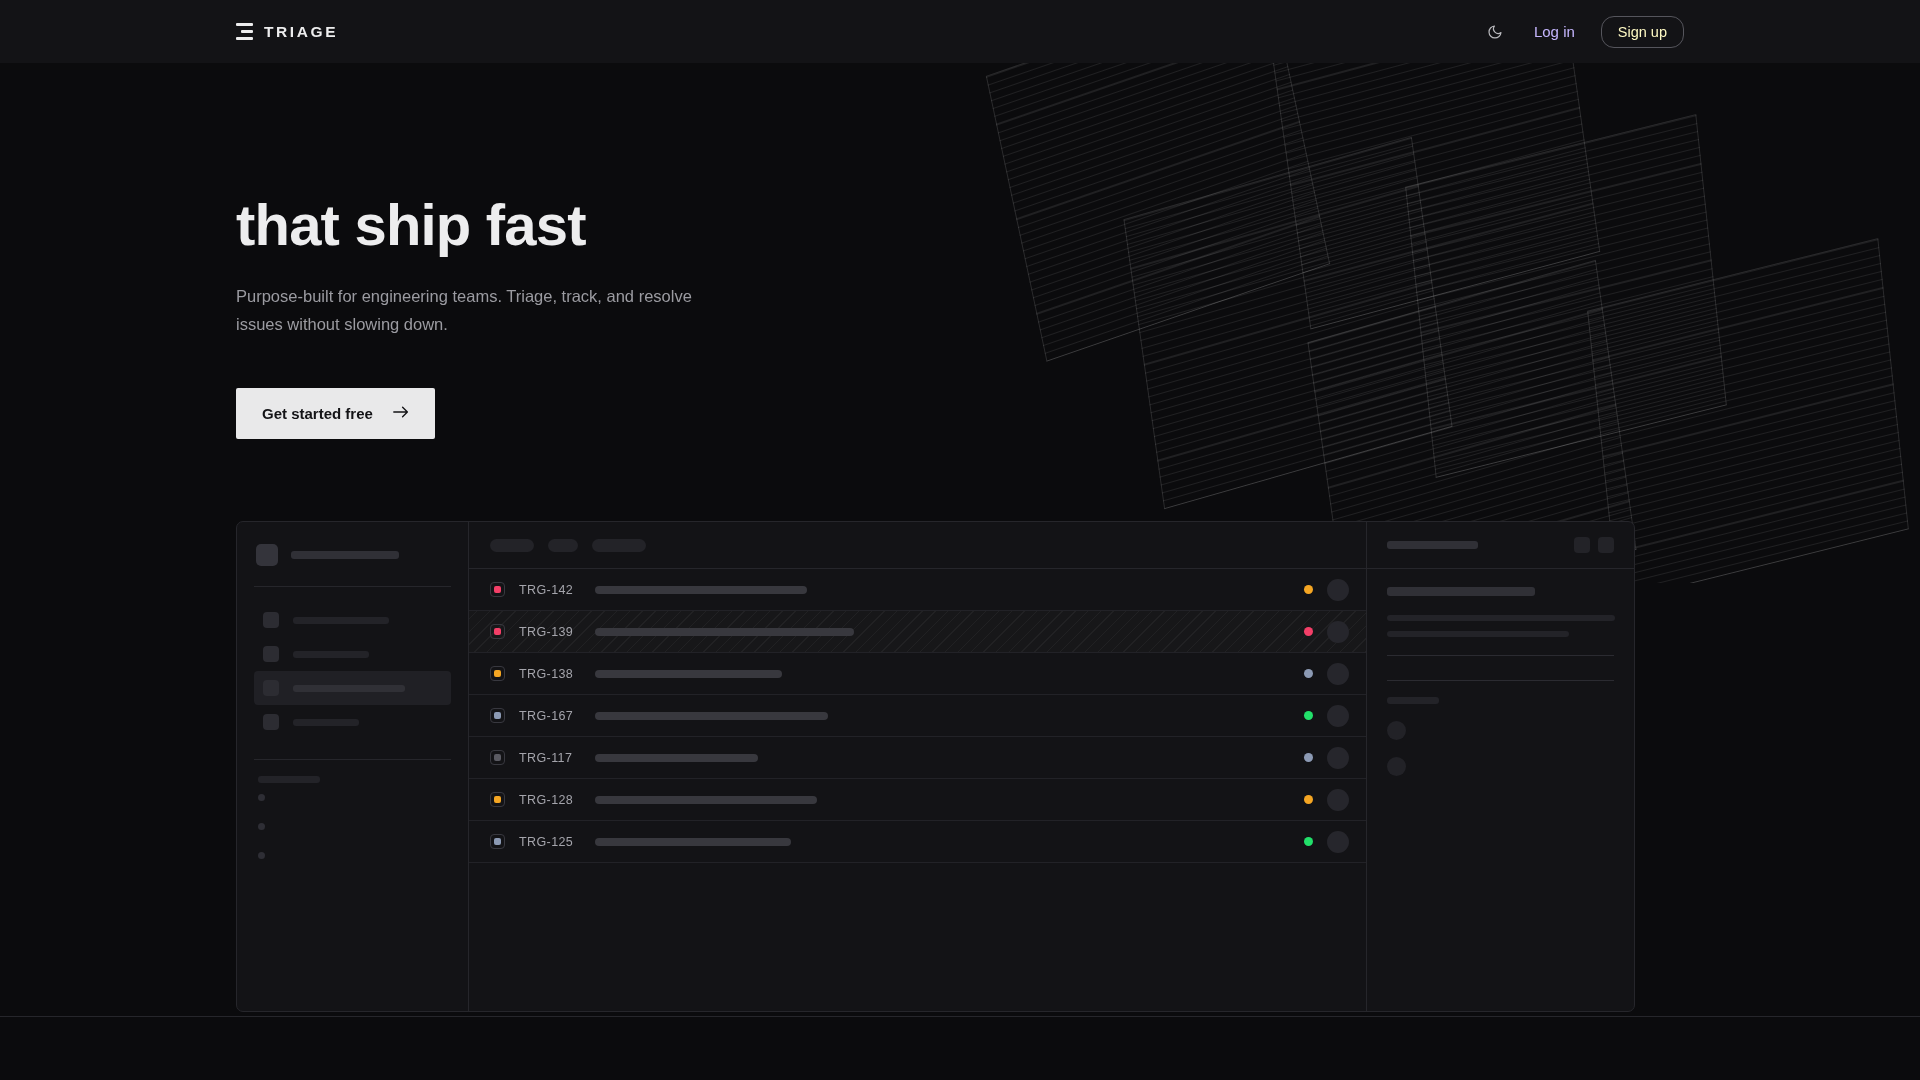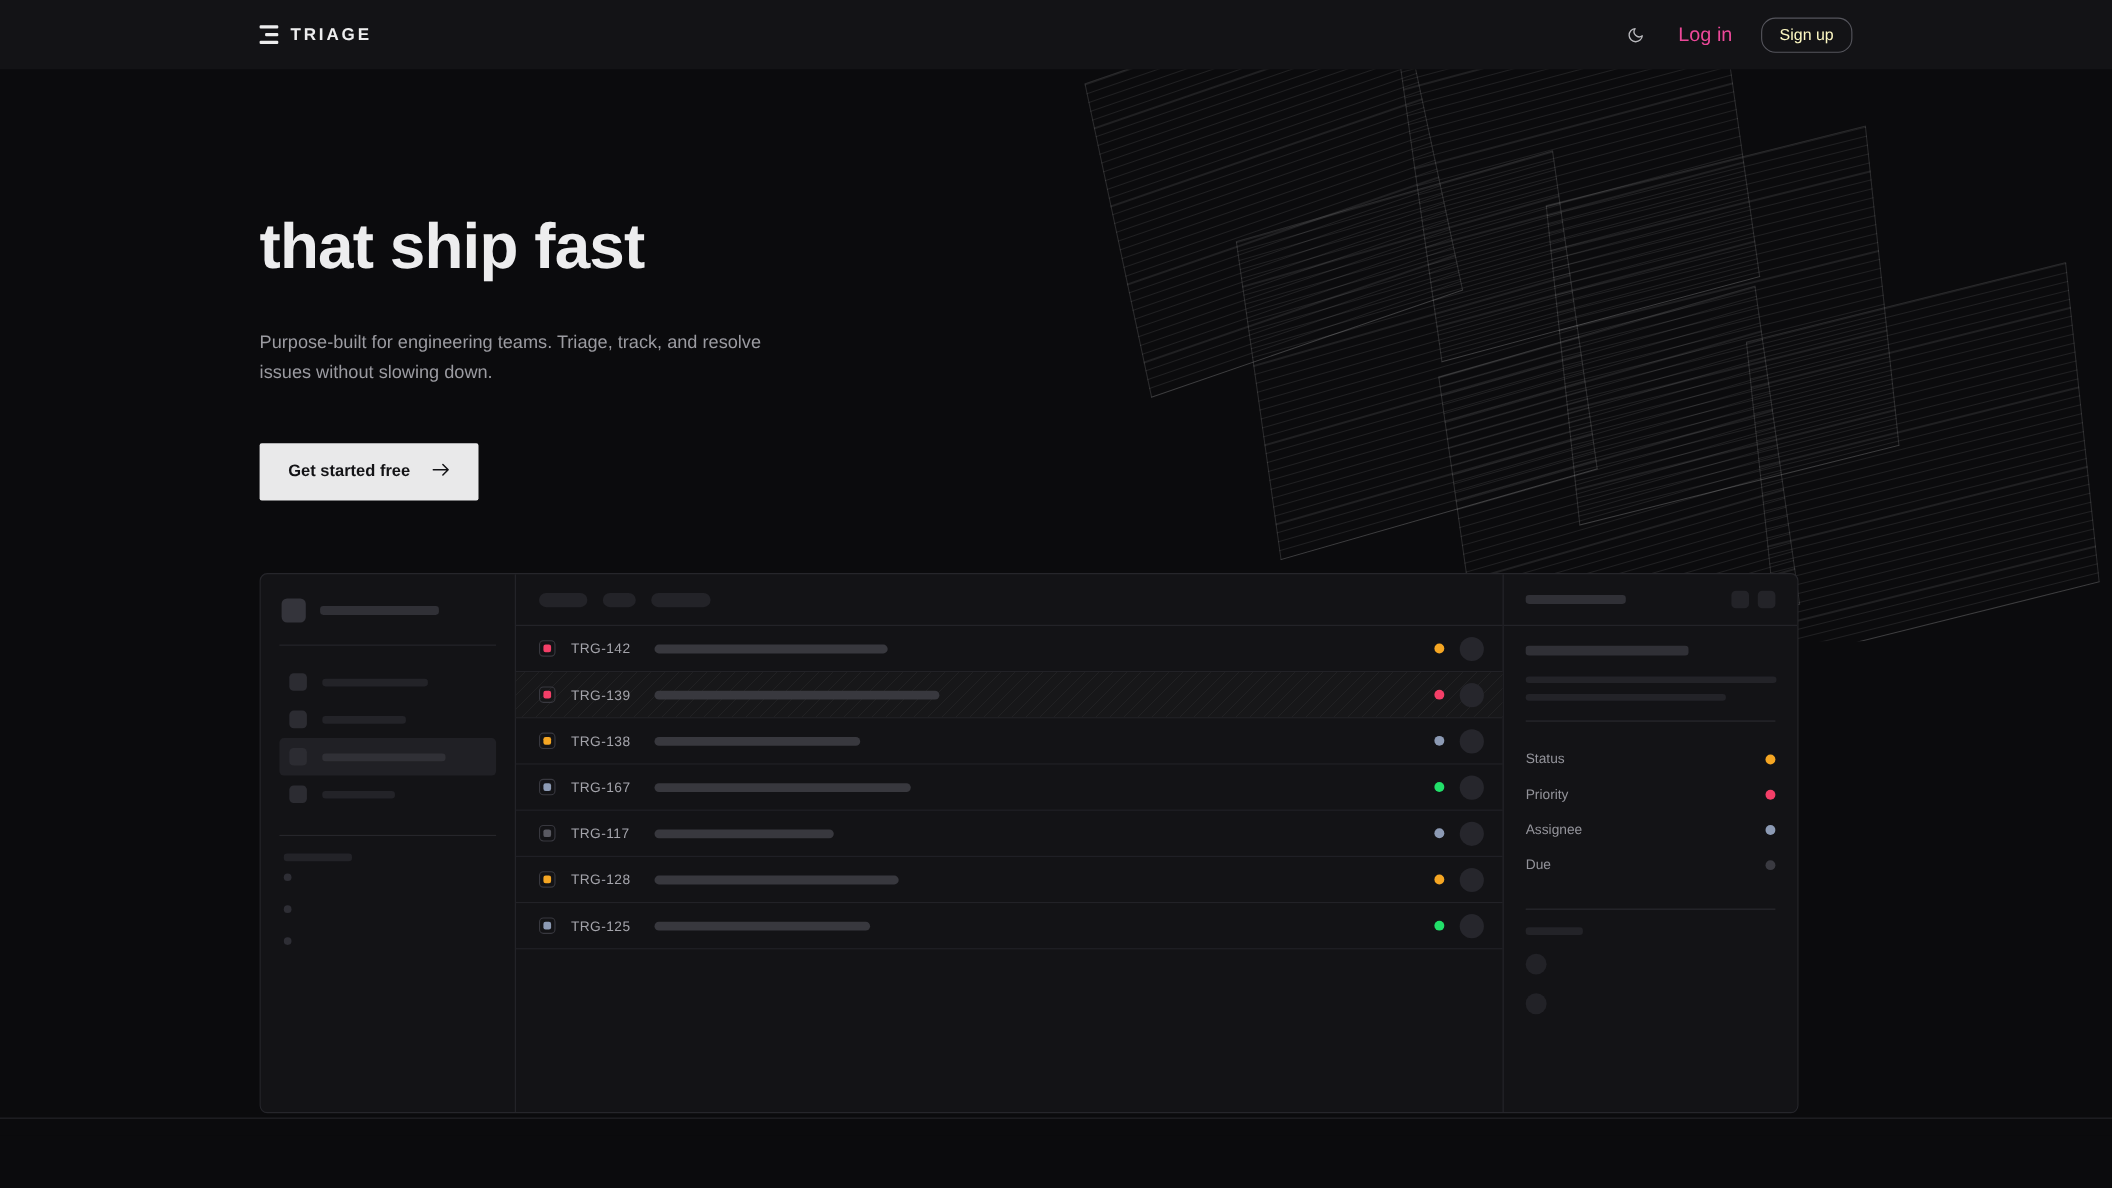--- a/index.html
+++ b/index.html
@@ -30,21 +30,21 @@
   .brand-mark i:nth-child(2) { width: 12px; margin-left: 5px; }
   .brand-mark i:nth-child(3) { width: 17px; }
   .brand-name {
     font-size: 15.5px; font-weight: bold; letter-spacing: 2.6px; color: #ededee;
   }
   .nav-right { display: flex; align-items: center; gap: 26px; }
   .icon-btn {
     width: 26px; height: 26px; display: flex; align-items: center; justify-content: center;
     color: #b9b9bd; cursor: pointer;
   }
-  .nav-link { font-size: 18px; color: #ec4899; cursor: pointer; }
+  .nav-link { font-size: 15px; color: #c4b5fd; cursor: pointer; }
   .nav-cta {
     font-size: 14.5px; color: #fef9c3; background: transparent;
     border: 1px solid #55555c; border-radius: 13px;
     padding: 7px 16px; cursor: pointer; font-family: inherit;
   }
 
   
   .deco { position: absolute; top: 63px; left: 0; width: 1920px; height: 520px; overflow: hidden; pointer-events: none; z-index: 1; }
   .deco-panel {
     position: absolute;
@@ -61,21 +61,21 @@
   .dp6 { width: 300px; height: 290px; left: 1598px; top: 212px;  transform: rotate(-14deg) skewX(-8deg); }
 
   
   .hero { position: absolute; top: 63px; left: 236px; width: 900px; z-index: 10; }
   .hero h1 {
     margin-top: 65px;
     font-size: 58px; line-height: 1.12; font-weight: bold;
     color: #ededee; letter-spacing: -0.8px;
   }
   .hero p {
-    margin-top: 39px;
+    margin-top: 24px;
     font-size: 16.5px; line-height: 1.72; color: #9b9ba1; max-width: 470px;
   }
   .cta {
     margin-top: 49px;
     display: inline-flex; align-items: flex-start; gap: 20px;
     background: #e9e9ea; color: #131316;
     border: none; border-radius: 2px;
     padding: 17px 26px;
     font-size: 15px; font-weight: bold; font-family: inherit; cursor: pointer;
   }
@@ -328,38 +328,20 @@
         <span style="margin-left:auto;display:flex;gap:8px;">
           <span class="sq-btn"></span>
           <span class="sq-btn"></span>
         </span>
       </div>
       <div class="detail-body">
         <span class="sk" style="height:9px;width:148px;"></span>
         <span class="sk-dim" style="height:6px;width:228px;margin-top:19px;"></span>
         <span class="sk-dim" style="height:6px;width:182px;margin-top:10px;"></span>
         <div class="detail-divider"></div>
-        <div id="meta-rows">
-            <div class="meta-row">
-              <span class="meta-label">Status</span>
-              <span class="meta-dot" style="background:#f5a623"></span>
-            </div>
-            <div class="meta-row">
-              <span class="meta-label">Priority</span>
-              <span class="meta-dot" style="background:#f43f68"></span>
-            </div>
-            <div class="meta-row">
-              <span class="meta-label">Assignee</span>
-              <span class="meta-dot" style="background:#8c9ab4"></span>
-            </div>
-            <div class="meta-row">
-              <span class="meta-label">Due</span>
-              <span class="meta-dot" style="background:#3a3a41"></span>
-            </div>
-          </div>
         <div class="detail-divider" style="margin:24px 0 0 0;"></div>
         <span class="sk-dim" style="height:7px;width:52px;margin-top:16px;"></span>
         <div id="comments">
             <span class="comment-av"></span>
             <span class="comment-av"></span>
           </div>
       </div>
     </aside>
 
   </section>

